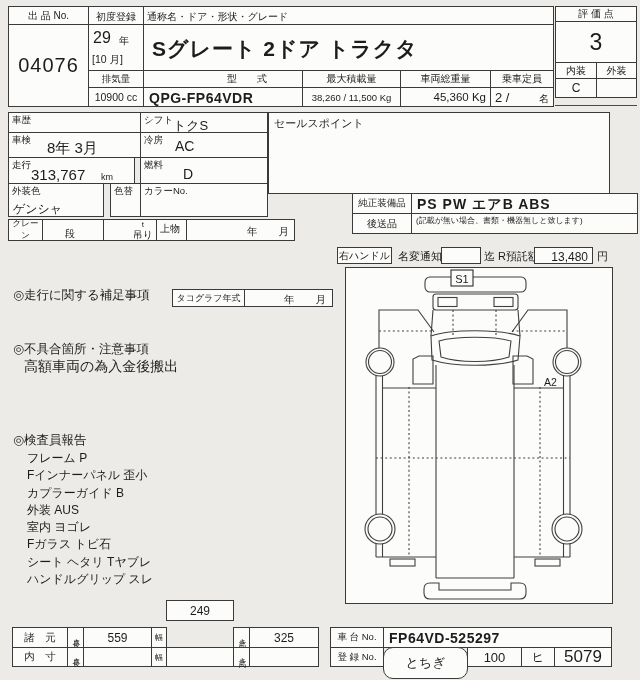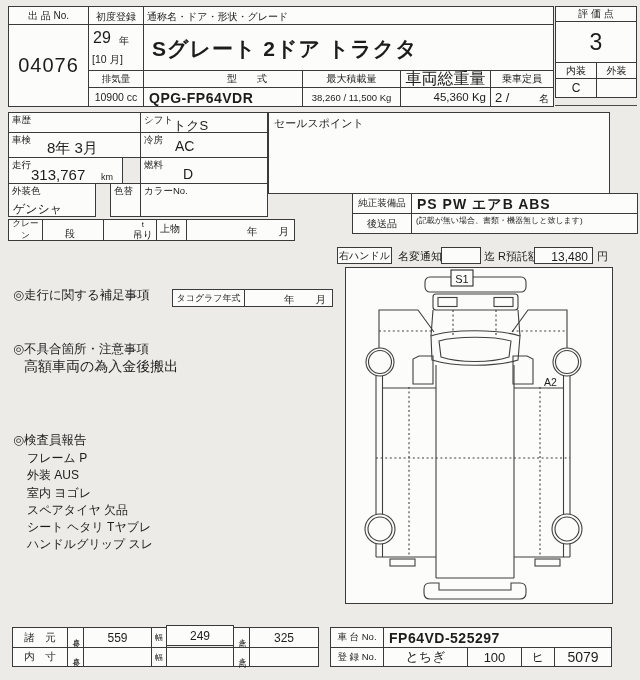--- a/index.html
+++ b/index.html
@@ -37,21 +37,21 @@
 </div>
 <div class="b" style="left:143px;top:24px;width:411px;height:47px;">
   <span class="nb" style="left:8px;top:10px;font-size:21px;font-weight:600;letter-spacing:1px;white-space:nowrap;">Sグレート 2ドア トラクタ</span>
 </div>
 <div class="b c pre" style="left:143px;top:70px;width:160px;height:18px;font-size:10px;padding-left:48px;">型　　式</div>
 <div class="b" style="left:143px;top:87px;width:160px;height:20px;">
   <span class="nb" style="left:5px;top:2px;font-size:14px;font-weight:600;letter-spacing:0.5px;">QPG-FP64VDR</span>
 </div>
 <div class="b c" style="left:302px;top:70px;width:99px;height:18px;font-size:10px;">最大積載量</div>
 <div class="b c" style="left:302px;top:87px;width:99px;height:20px;font-size:9.5px;">38,260 / 11,500 Kg</div>
-<div class="b c" style="left:400px;top:70px;width:91px;height:18px;font-size:16px;">車両総重量</div>
+<div class="b c" style="left:400px;top:70px;width:91px;height:18px;font-size:10px;">車両総重量</div>
 <div class="b" style="left:400px;top:87px;width:91px;height:20px;">
   <span class="nb" style="right:4px;top:3px;font-size:11.5px;">45,360 Kg</span>
 </div>
 <div class="b c" style="left:490px;top:70px;width:64px;height:18px;font-size:10px;">乗車定員</div>
 <div class="b" style="left:490px;top:87px;width:64px;height:20px;">
   <span class="nb" style="left:4px;top:2px;font-size:13px;">2 /</span>
   <span class="nb" style="right:4px;top:4px;font-size:10px;">名</span>
 </div>
 
 <div class="b c" style="left:555px;top:6px;width:82px;height:16px;font-size:10px;">評 価 点</div>
@@ -70,30 +70,30 @@
   <span class="nb" style="left:32px;top:4px;font-size:13px;">トクS</span>
 </div>
 <div class="b" style="left:8px;top:132px;width:133px;height:26px;">
   <span class="lblin">車検</span>
   <span class="nb" style="left:38px;top:6px;font-size:15px;">8年 3月</span>
 </div>
 <div class="b" style="left:140px;top:132px;width:128px;height:26px;">
   <span class="lblin">冷房</span>
   <span class="nb" style="left:34px;top:5px;font-size:14px;">AC</span>
 </div>
-<div class="b" style="left:8px;top:157px;width:115px;height:27px;">
+<div class="b" style="left:8px;top:157px;width:127px;height:27px;">
   <span class="lblin">走行</span>
   <span class="nb" style="left:22px;top:8px;font-size:15px;">313,767</span>
   <span class="nb" style="left:92px;top:14px;font-size:9px;">km</span>
 </div>
 <div class="b" style="left:140px;top:157px;width:128px;height:27px;">
   <span class="lblin">燃料</span>
   <span class="nb" style="left:42px;top:8px;font-size:14px;">D</span>
 </div>
-<div class="b" style="left:8px;top:183px;width:88px;height:34px;">
+<div class="b" style="left:8px;top:183px;width:96px;height:34px;">
   <span class="lblin">外装色</span>
   <span class="nb" style="left:4px;top:17px;font-size:12px;">ゲンシャ</span>
 </div>
 <div class="b" style="left:110px;top:183px;width:31px;height:34px;">
   <span class="lblin">色替</span>
 </div>
 <div class="b" style="left:140px;top:183px;width:128px;height:34px;">
   <span class="lblin">カラーNo.</span>
 </div>
 
@@ -137,23 +137,25 @@
 <div class="b c" style="left:172px;top:289px;width:73px;height:18px;font-size:9px;">タコグラフ年式</div>
 <div class="b" style="left:244px;top:289px;width:89px;height:18px;">
   <span class="nb pre" style="right:6px;top:3px;font-size:10.5px;">年　　月</span>
 </div>
 <span class="nb" style="left:13px;top:341px;font-size:12.5px;">◎不具合箇所・注意事項</span>
 <span class="nb" style="left:24px;top:358px;font-size:14px;">高額車両の為入金後搬出</span>
 
 <span class="nb" style="left:13px;top:432px;font-size:12.5px;">◎検査員報告</span>
 <div class="nb" style="left:27px;top:450px;width:220px;font-size:12px;line-height:17.3px;">
   <div>フレーム P</div>
+  <div>Fインナーパネル 歪小</div>
+  <div>カプラーガイド B</div>
   <div>外装 AUS</div>
   <div>室内 ヨゴレ</div>
-  <div>スペアタイヤ 欠品</div>
+  <div>Fガラス トビ石</div>
   <div>シート ヘタリ Tヤブレ</div>
   <div>ハンドルグリップ スレ</div>
 </div>
 
 <div class="b" style="left:345px;top:267px;width:268px;height:337px;">
   <svg width="266" height="335" viewBox="0 0 266 335">
     <g fill="none" stroke="#3f3f3f" stroke-width="1.1">
 
       <g>
         <line x1="30" y1="108" x2="30" y2="289"></line>
@@ -230,21 +232,21 @@
     <text x="198" y="118" font-size="10.5">A2</text>
   </svg>
 </div>
 
 <div class="b c" style="left:12px;top:627px;width:56px;height:21px;font-size:10.5px;">諸　元</div>
 <div class="b c" style="left:67px;top:627px;width:17px;height:21px;">
     <span class="vt">長さ</span>
   </div>
 <div class="b c" style="left:83px;top:627px;width:69px;height:21px;font-size:12px;">559</div>
 <div class="b c" style="left:151px;top:627px;width:16px;height:21px;font-size:8px;">幅</div>
-<div class="b c" style="left:166px;top:625px;width:68px;height:21px;font-size:12px;">249</div>
+<div class="b c" style="left:166px;top:600px;width:68px;height:21px;font-size:12px;">249</div>
 <div class="b c" style="left:233px;top:627px;width:17px;height:21px;">
     <span class="vt">高さ</span>
   </div>
 <div class="b c" style="left:249px;top:627px;width:70px;height:21px;font-size:12px;">325</div>
 
 <div class="b c" style="left:12px;top:647px;width:56px;height:20px;font-size:10.5px;">内　寸</div>
 <div class="b c" style="left:67px;top:647px;width:17px;height:20px;">
     <span class="vt">長さ</span>
   </div>
 <div class="b c" style="left:83px;top:647px;width:69px;height:20px;font-size:12px;"></div>
@@ -253,16 +255,16 @@
 <div class="b c" style="left:233px;top:647px;width:17px;height:20px;">
     <span class="vt">高さ</span>
   </div>
 <div class="b c" style="left:249px;top:647px;width:70px;height:20px;font-size:12px;"></div>
 
 <div class="b c" style="left:330px;top:627px;width:54px;height:21px;font-size:9.5px;">車 台 No.</div>
 <div class="b" style="left:383px;top:627px;width:229px;height:21px;">
   <span class="nb" style="left:5px;top:2px;font-size:14px;font-weight:600;letter-spacing:0.5px;text-align:center;">FP64VD-525297</span>
 </div>
 <div class="b c" style="left:330px;top:647px;width:54px;height:20px;font-size:9.5px;">登 録 No.</div>
-<div class="b c" style="left:383px;top:647px;width:85px;height:20px;font-size:13px;">とちぎ</div>
+<div class="b c" style="left:383px;top:647px;width:85px;height:32px;font-size:13px;border-radius:10px;">とちぎ</div>
 <div class="b c" style="left:467px;top:647px;width:55px;height:20px;font-size:13px;">100</div>
 <div class="b c" style="left:521px;top:647px;width:34px;height:20px;font-size:12px;">ヒ</div>
-<div class="b c" style="left:554px;top:647px;width:58px;height:20px;font-size:14px;">5079</div>
+<div class="b c" style="left:554px;top:647px;width:58px;height:20px;font-size:17px;">5079</div>
 
 </body></html>

